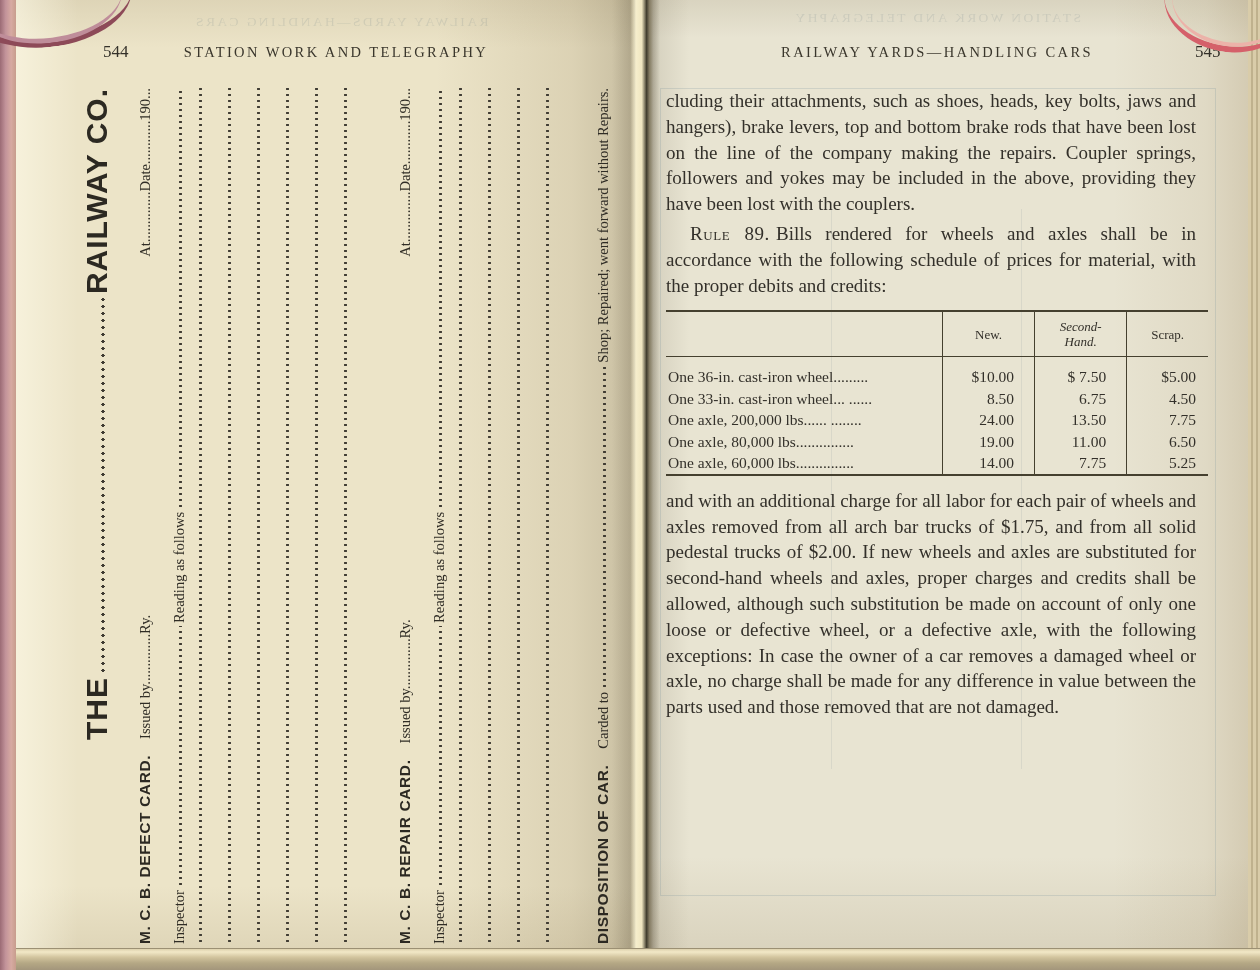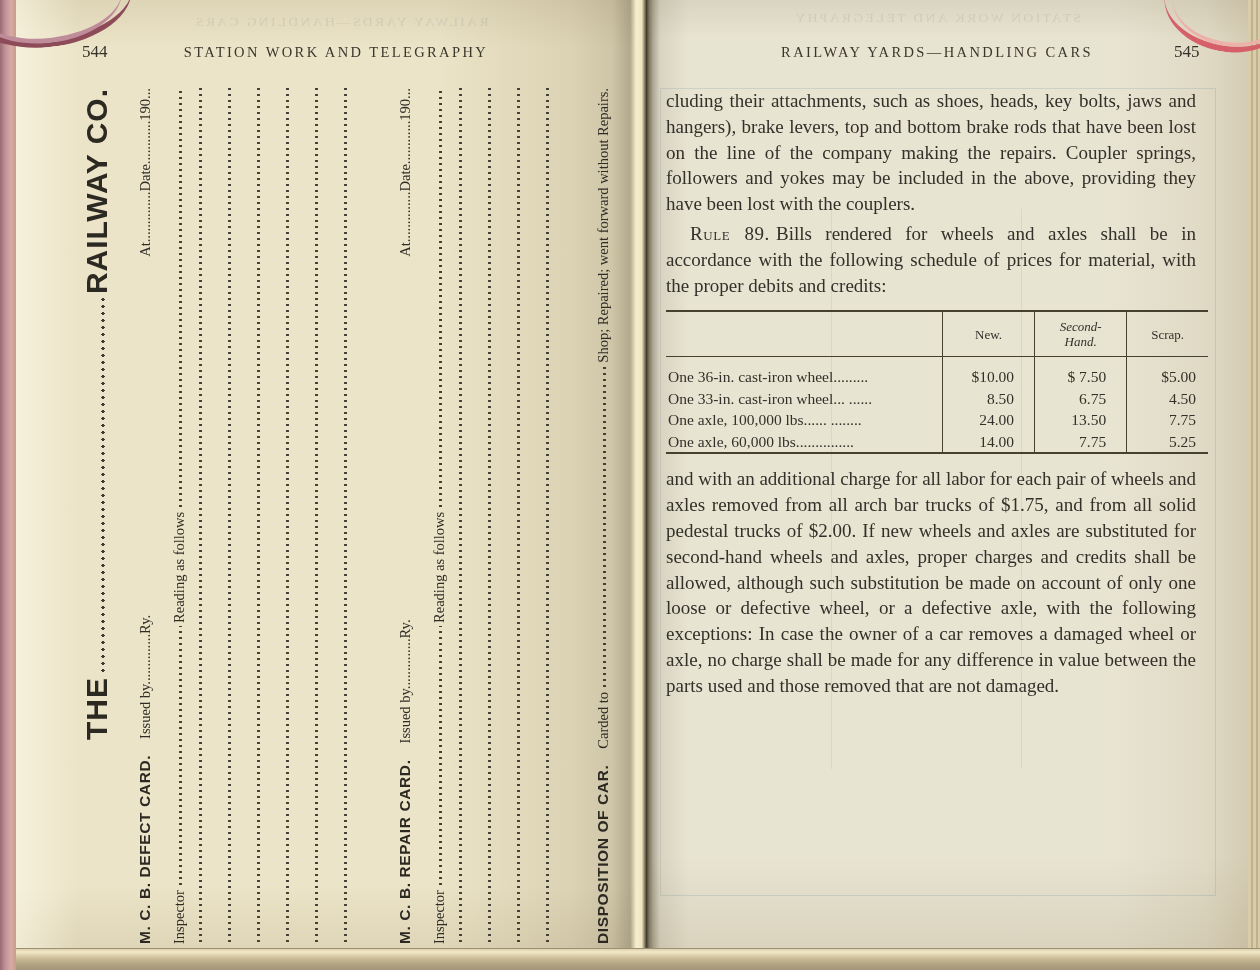--- a/index.html
+++ b/index.html
@@ -55,21 +55,21 @@
   .right-edge{
     position:absolute;left:1248px;top:0;width:12px;height:970px;z-index:3;
     background:repeating-linear-gradient(90deg,#d9cca9 0 3px,#bfb18d 3px 5px);
   }
   .bottom-edge{
     position:absolute;left:0;top:948px;width:1260px;height:22px;z-index:3;
     background:linear-gradient(180deg,#d6c9a4 0%,#f2e8c7 18%,#d2c49e 42%,#b5a885 68%,#a3967b 100%);
     box-shadow:inset 0 1px 0 rgba(80,70,50,.45);
   }
   
-  .pagenum{position:absolute;font-size:17px;color:#34312a;z-index:2;}
+  .pagenum{position:absolute;font-size:17px;color:#34312a;z-index:2;margin-left:21px;}
   .runhead{
     position:absolute;font-size:14.5px;letter-spacing:2.4px;color:#3a362c;
     text-align:center;z-index:2;white-space:nowrap;
   }
   .ghost{
     position:absolute;font-size:13.5px;letter-spacing:2.4px;color:#5f7680;
     opacity:.15;transform:scaleX(-1);text-align:center;z-index:1;white-space:nowrap;
   }
   
   .form-rot{
@@ -255,24 +255,30 @@
           <td class="num">$ 7.50</td>
           <td class="num-last">$5.00</td>
         </tr>
         <tr>
           <td class="item">One 33-in. cast-iron wheel... ......</td>
           <td class="num">8.50</td>
           <td class="num">6.75</td>
           <td class="num-last">4.50</td>
         </tr>
         <tr>
-          <td class="item">One axle, 100,000 lbs...... ........</td>
+          <td class="item">One axle, 200,000 lbs...... ........</td>
           <td class="num">24.00</td>
           <td class="num">13.50</td>
           <td class="num-last">7.75</td>
+        </tr>
+        <tr>
+          <td class="item">One axle, 80,000 lbs...............</td>
+          <td class="num">19.00</td>
+          <td class="num">11.00</td>
+          <td class="num-last">6.50</td>
         </tr>
         <tr>
           <td class="item">One axle, 60,000 lbs...............</td>
           <td class="num">14.00</td>
           <td class="num">7.75</td>
           <td class="num-last">5.25</td>
         </tr>
       </tbody>
     </table>
 

